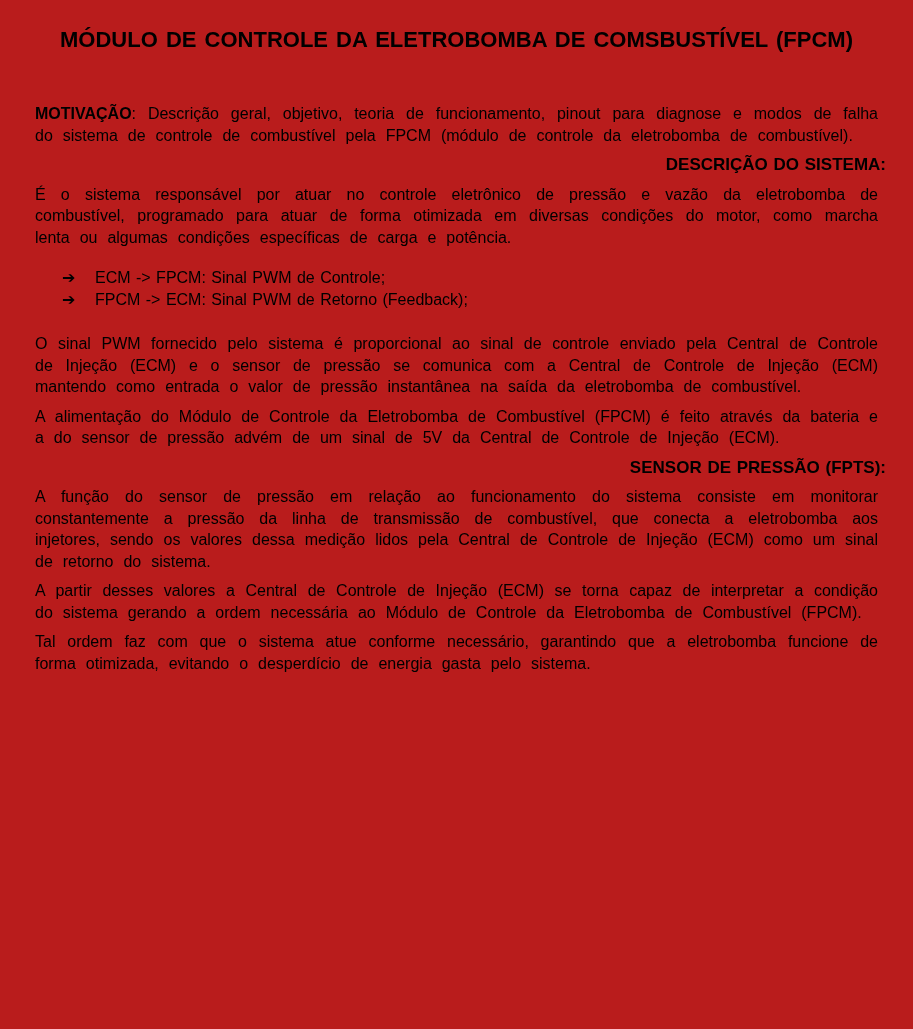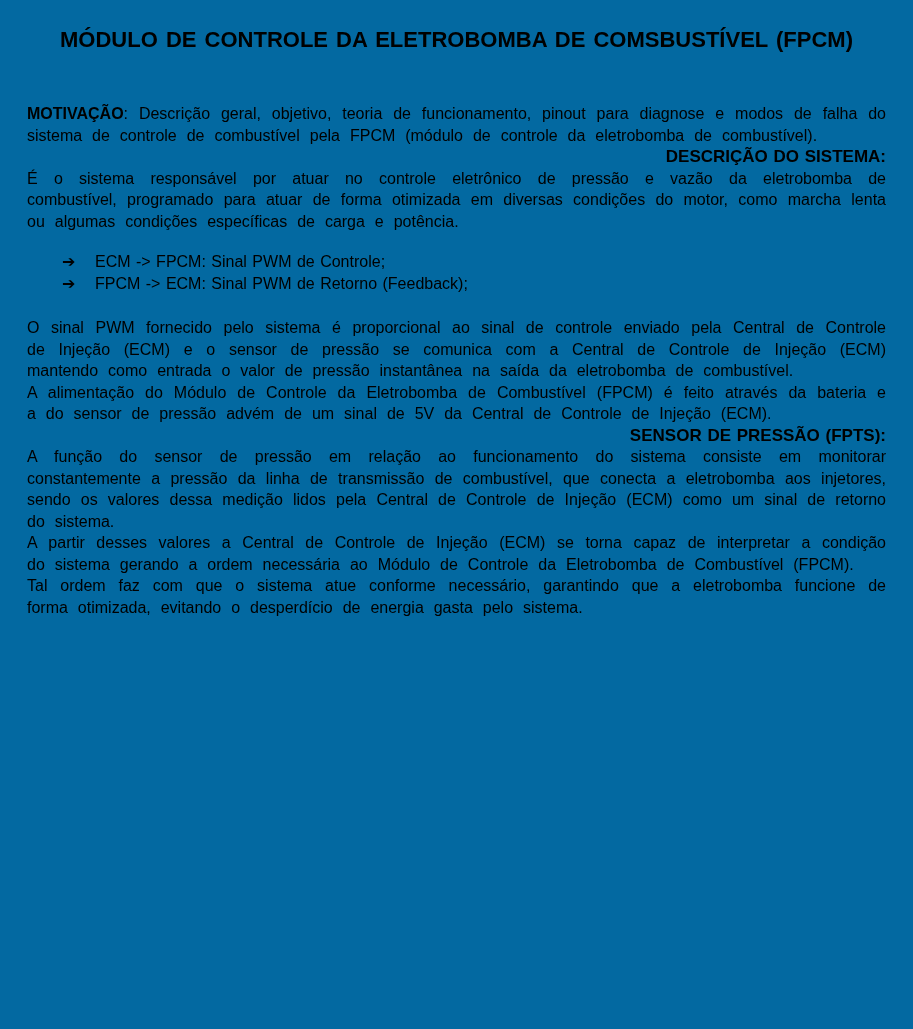--- a/index.html
+++ b/index.html
@@ -6,38 +6,38 @@
     margin: 0;
     padding: 0;
     background: #ffffff;
   }
   .page {
     position: relative;
     width: 913px;
     height: 1029px;
     box-sizing: border-box;
     padding: 28px 27px 0 27px;
-    background: #0369a1;
+    background: #b91c1c;
     color: #000000;
     font-family: "Liberation Sans", "DejaVu Sans", sans-serif;
     font-size: 16px;
     line-height: 21.5px;
     word-spacing: 5.5px;
     overflow: hidden;
   }
   .doc-title {
     font-size: 22px;
     line-height: 24px;
     font-weight: bold;
     text-align: center;
     margin: 0 0 51px 0;
     word-spacing: 2px;
   }
   .para {
-    margin: 0;
+    margin: 8px;
     text-align: justify;
   }
   .para b { font-weight: bold; }
   h2.heading {
     font-size: 17px;
     line-height: 21.5px;
     font-weight: bold;
     margin: 0;
     word-spacing: 1px;
     text-align: right;

